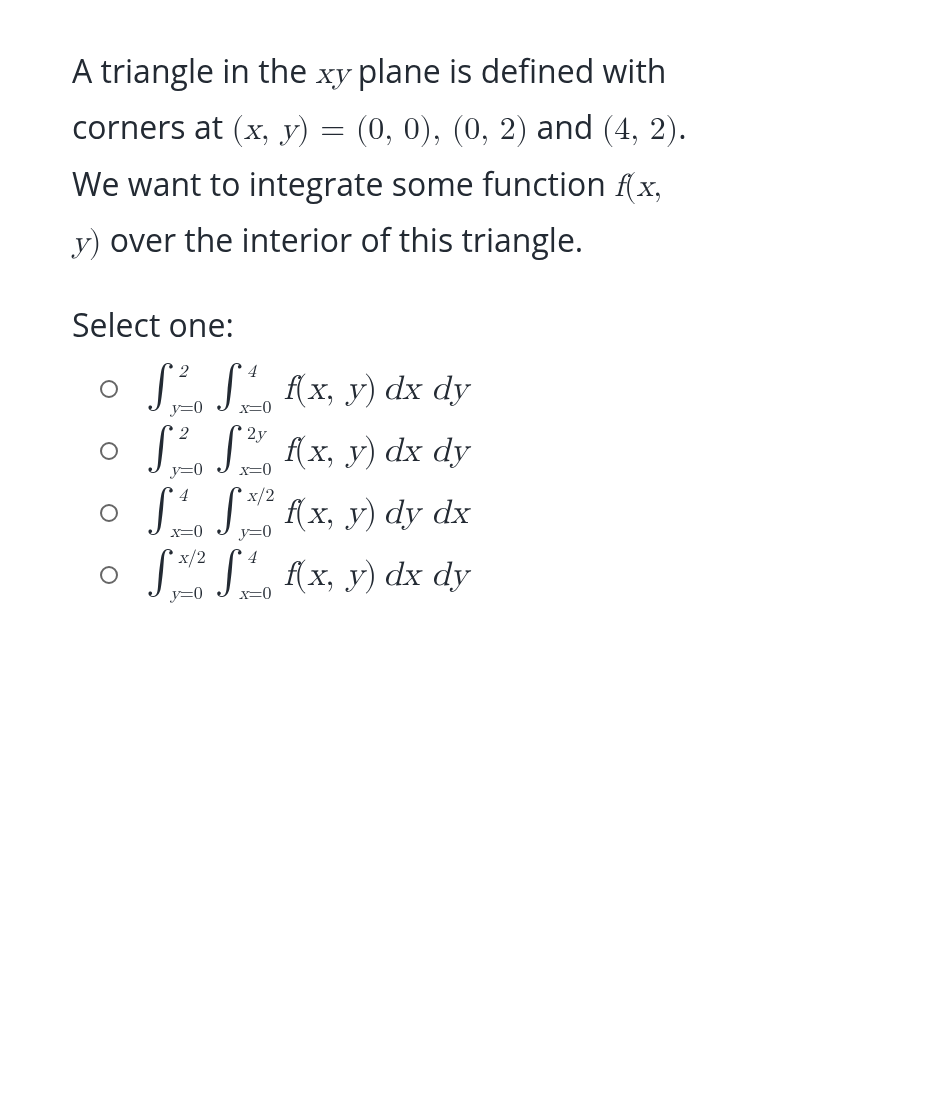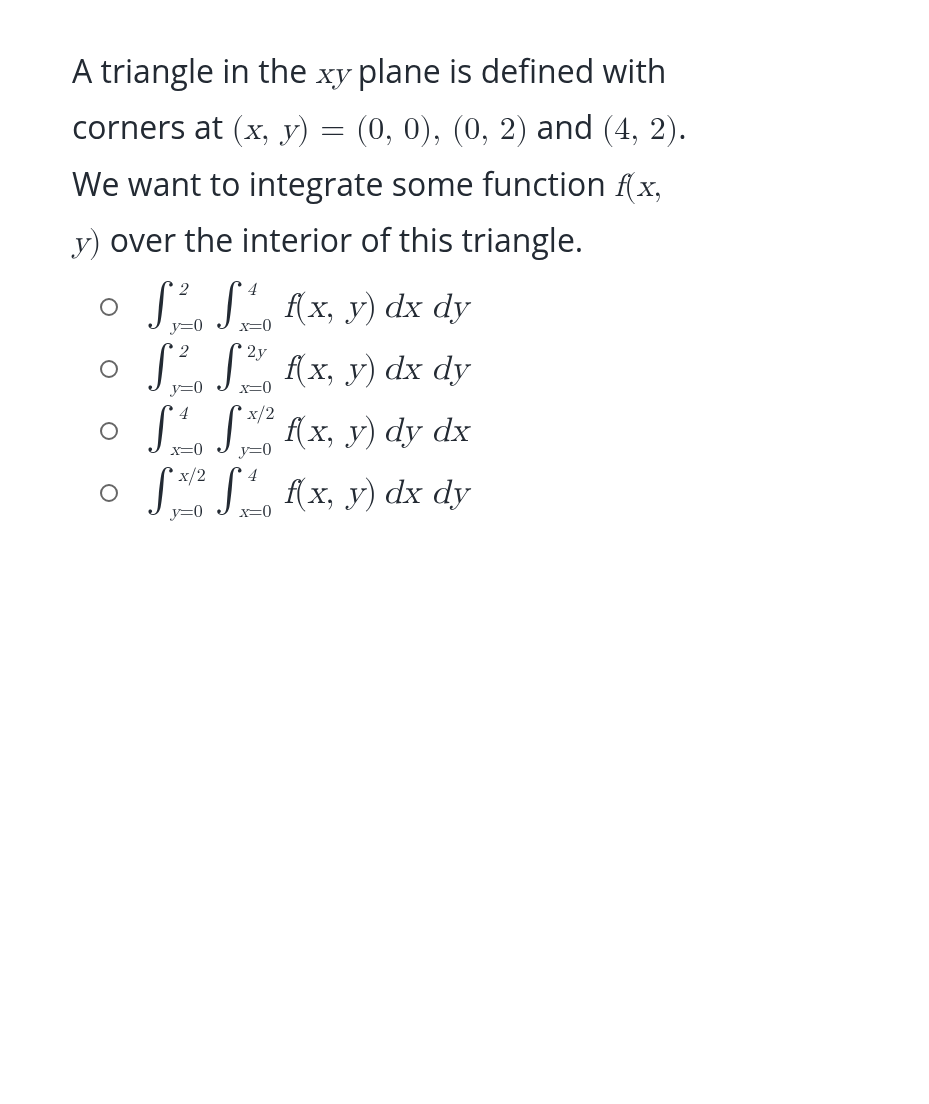--- a/index.html
+++ b/index.html
@@ -71,20 +71,21 @@
   .tail { padding-left: 6px; }
   .gap-top { margin-top: 28px; }
 </style>
 </head>
 <body>
 
 <div class="page">
 
   <div>A triangle in the <span class="math">xy</span> plane is defined with corners at <span class="math"><span class="roman">(</span>x<span class="roman">,</span> y<span class="roman">) = (0, 0), (0, 2)</span></span> and <span class="math roman">(4, 2)</span>. We want to integrate some function <span class="math">f<span class="roman">(</span>x<span class="roman">,</span> y<span class="roman">)</span></span> over the interior of this triangle.</div>
 
+  <div class="gap-top">Select one:</div>
 
   <div class="options">
 
     <div class="option">
       <span class="radio"></span>
       <span class="integral-expr">
         <span class="int">∫</span>
         <span class="bounds">
           <span class="upper">2</span>
           <span class="lower">y<span class="roman">=0</span></span>

